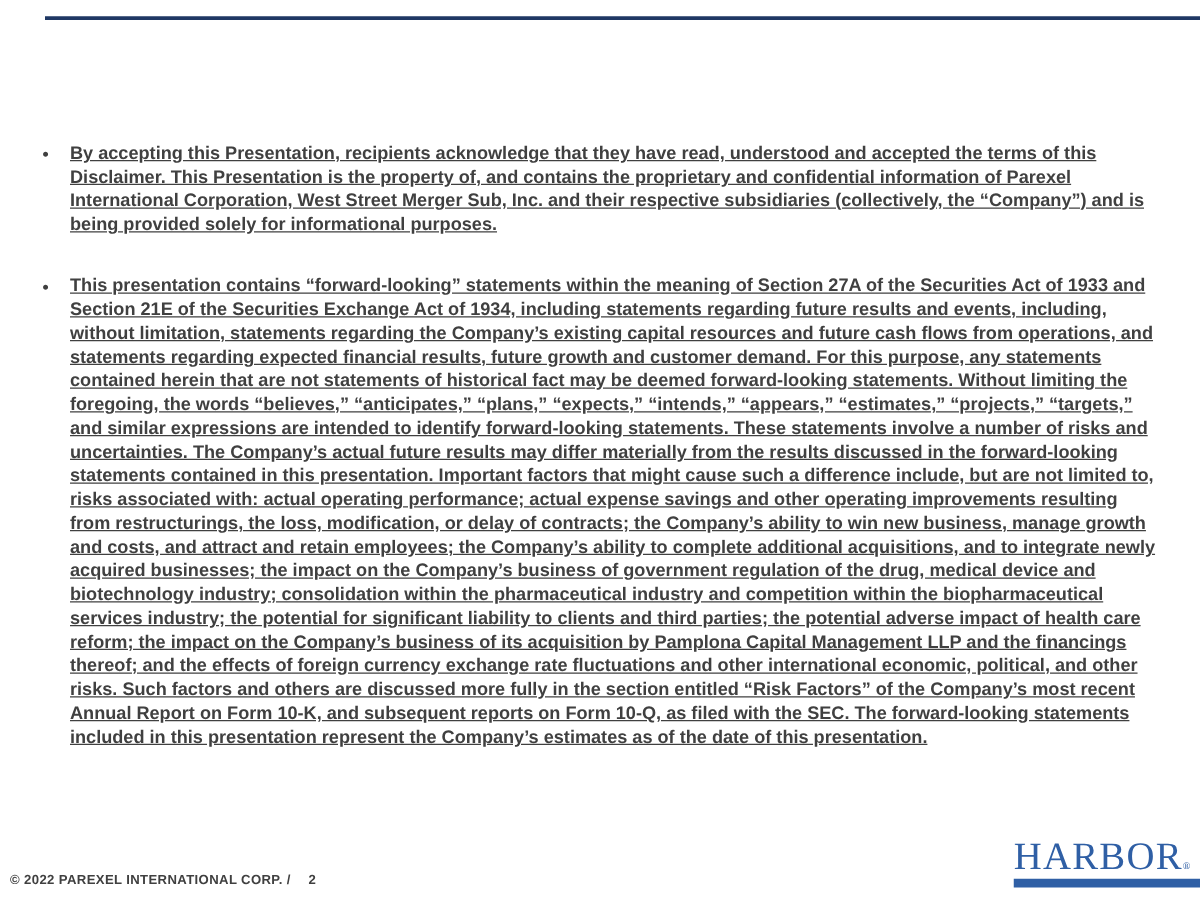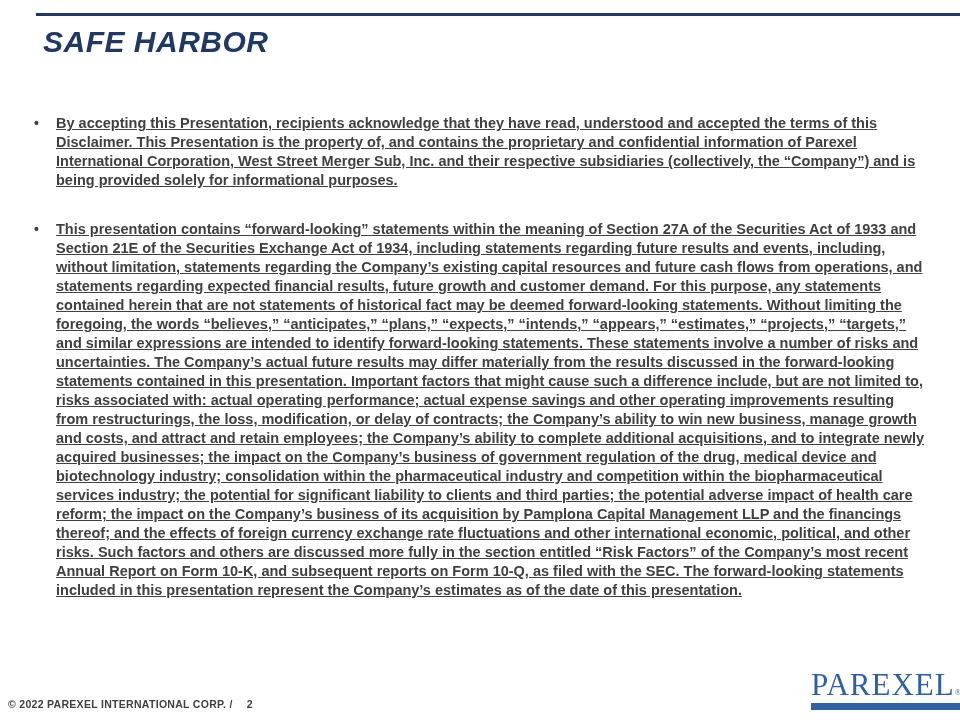--- a/index.html
+++ b/index.html
@@ -106,21 +106,20 @@
     width: 100%;
   }
 </style>
 </head>
 <body>
 
 <div class="slide">
 
   <div class="top-rule"></div>
 
-  <h1 class="title">SAFE HARBOR</h1>
 
   <div class="body-text">
 
     <div class="bullet-item">
       <span class="bullet-marker">•</span>
       <p class="bullet-text">By accepting this Presentation, recipients acknowledge that they have read, understood and accepted the terms of this Disclaimer. This Presentation is the property of, and contains the proprietary and confidential information of Parexel International Corporation, West Street Merger Sub, Inc. and their respective subsidiaries (collectively, the “Company”) and is being provided solely for informational purposes.</p>
     </div>
 
     <div class="bullet-item">
       <span class="bullet-marker">•</span>
@@ -129,18 +128,18 @@
 
   </div>
 
   <div class="footer">
     <span class="copyright">© 2022 PAREXEL INTERNATIONAL CORP. /</span>
     <span class="page-number">2</span>
   </div>
 
   <div class="logo-block">
     <div class="logo-line">
-      <span class="logo-text">PAREXEL</span><span class="logo-reg">®</span>
+      <span class="logo-text">HARBOR</span><span class="logo-reg">®</span>
     </div>
     <div class="logo-bar"></div>
   </div>
 
 </div>
 
 </body></html>

